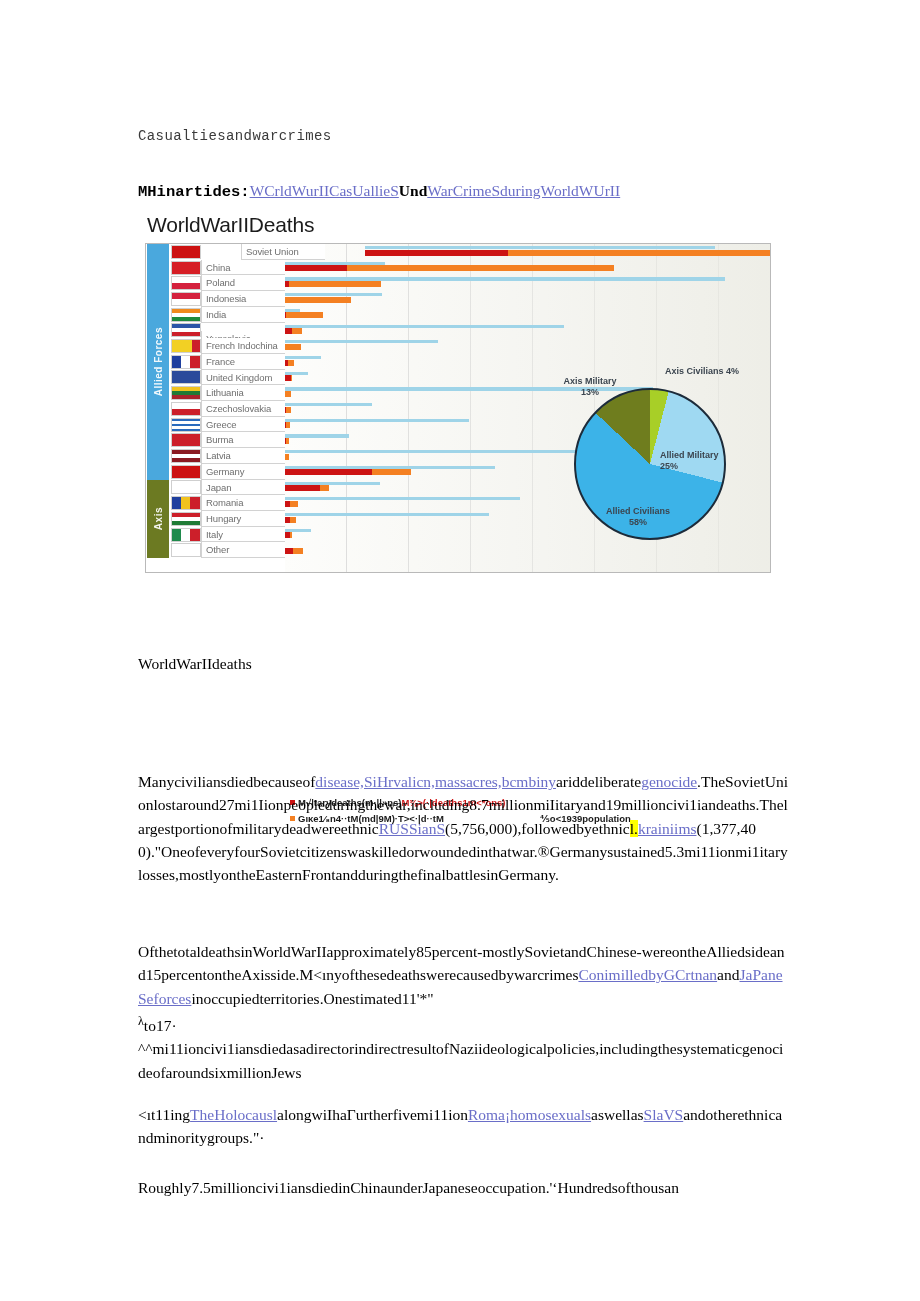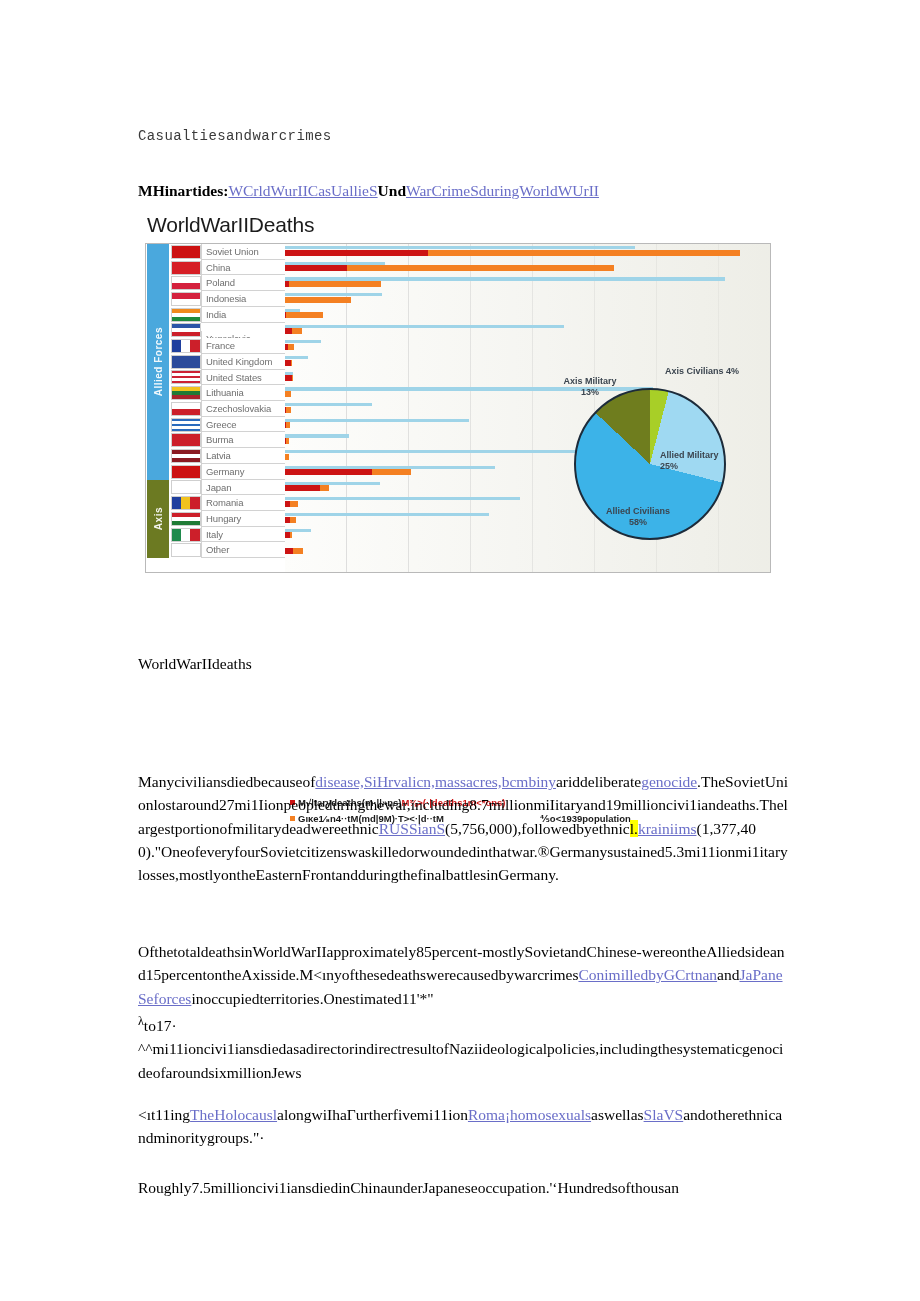--- a/index.html
+++ b/index.html
@@ -35,21 +35,21 @@
   }
 
   
   .mainarticles {
     position: absolute;
     left: 138px;
     top: 182px;
     font-size: 15.5px;
     white-space: nowrap;
   }
-  .mainarticles .lead { font-weight: bold; }
+  .mainarticles .lead { font-weight: bold; font-family: Liberation Mono, monospace; }
   .wlink {
     color: #6a6ec8;
     text-decoration: underline;
   }
   .bold-conn { font-weight: bold; }
 
   
   .figure {
     position: absolute;
     left: 145px;
@@ -281,21 +281,21 @@
       <div class="plot-shade"></div>
 
       <div class="band band-allied" id="band-allied" style="top: 0px; height: 235.714px;">
         <span>Allied Forces</span>
       </div>
       <div class="band band-axis" id="band-axis" style="top: 235.714px; height: 78.5714px;">
         <span>Axis</span>
       </div>
 
       <div class="rows" id="chart-rows">
-          <div class="row" style="height: 15.7143px;">
+          <div class="row" style="height: 15.7143px; gap: 40px;">
             <div class="flag" style="background: linear-gradient(rgb(204, 17, 17), rgb(204, 17, 17));"></div>
             <div class="lbl" style="height: 15.7143px; line-height: 15.7143px;">Soviet Union</div>
             <div class="bars" style="height: 15.7143px;">
               <div class="bar bar-pop" style="width: 350.111px;"></div>
               <div class="bar bar-civ" style="left: 142.929px; width: 312.143px;"></div>
               <div class="bar bar-mil" style="width: 142.929px;"></div>
             </div>
           </div>
           <div class="row" style="height: 15.7143px;">
             <div class="flag" style="background: linear-gradient(rgb(214, 31, 38), rgb(214, 31, 38));"></div>
@@ -336,44 +336,44 @@
           <div class="row" style="height: 15.7143px;">
             <div class="flag" style="background: linear-gradient(rgb(43, 85, 168) 0px, rgb(43, 85, 168) 33%, rgb(255, 255, 255) 33%, rgb(255, 255, 255) 66%, rgb(204, 31, 42) 66%, rgb(204, 31, 42) 100%);"></div>
             <div class="lbl" style="height: 15.7143px; line-height: 15.7143px; margin-top: 16px;">Yugoslavia</div>
             <div class="bars" style="height: 15.7143px;">
               <div class="bar bar-pop" style="width: 278.556px;"></div>
               <div class="bar bar-civ" style="left: 7.39286px; width: 9.52857px;"></div>
               <div class="bar bar-mil" style="width: 7.39286px;"></div>
             </div>
           </div>
           <div class="row" style="height: 15.7143px;">
+            <div class="flag" style="background: linear-gradient(90deg, rgb(242, 208, 36) 0px, rgb(242, 208, 36) 70%, rgb(204, 31, 42) 70%, rgb(204, 31, 42) 100%);"></div>
+            <div class="lbl" style="height: 15.7143px; line-height: 15.7143px;">French Indochina</div>
+            <div class="bars" style="height: 15.7143px;">
+              <div class="bar bar-pop" style="width: 153.333px;"></div>
+              <div class="bar bar-civ" style="left: 0px; width: 16.4286px;"></div>
+              <div class="bar bar-mil" style="width: 0px;"></div>
+            </div>
+          </div>
+          <div class="row" style="height: 15.7143px;">
             <div class="flag" style="background: linear-gradient(90deg, rgb(31, 63, 158) 0px, rgb(31, 63, 158) 33%, rgb(255, 255, 255) 33%, rgb(255, 255, 255) 66%, rgb(204, 31, 42) 66%, rgb(204, 31, 42) 100%);"></div>
             <div class="lbl" style="height: 15.7143px; line-height: 15.7143px;">France</div>
             <div class="bars" style="height: 15.7143px;">
               <div class="bar bar-pop" style="width: 35.7778px;"></div>
               <div class="bar bar-civ" style="left: 3.45px; width: 5.75px;"></div>
               <div class="bar bar-mil" style="width: 3.45px;"></div>
             </div>
           </div>
           <div class="row" style="height: 15.7143px;">
             <div class="flag" style="background: linear-gradient(rgb(43, 74, 155), rgb(43, 74, 155));"></div>
             <div class="lbl" style="height: 15.7143px; line-height: 15.7143px;">United Kingdom</div>
             <div class="bars" style="height: 15.7143px;">
               <div class="bar bar-pop" style="width: 23px;"></div>
               <div class="bar bar-civ" style="left: 6.24286px; width: 1.15px;"></div>
               <div class="bar bar-mil" style="width: 6.24286px;"></div>
-            </div>
-          </div>
-          <div class="row" style="height: 15.7143px;">
-            <div class="flag" style="background: linear-gradient(rgb(204, 34, 51) 0px, rgb(204, 34, 51) 20%, rgb(255, 255, 255) 20%, rgb(255, 255, 255) 40%, rgb(204, 34, 51) 40%, rgb(204, 34, 51) 60%, rgb(255, 255, 255) 60%, rgb(255, 255, 255) 80%, rgb(204, 34, 51) 80%, rgb(204, 34, 51) 100%);"></div>
-            <div class="lbl" style="height: 15.7143px; line-height: 15.7143px;">United States</div>
-            <div class="bars" style="height: 15.7143px;">
-              <div class="bar bar-pop" style="width: 7.66667px;"></div>
-              <div class="bar bar-civ" style="left: 6.9px; width: 0.164286px;"></div>
-              <div class="bar bar-mil" style="width: 6.9px;"></div>
             </div>
           </div>
           <div class="row" style="height: 15.7143px;">
             <div class="flag" style="background: linear-gradient(rgb(242, 194, 30) 0px, rgb(242, 194, 30) 33%, rgb(31, 122, 53) 33%, rgb(31, 122, 53) 66%, rgb(168, 36, 44) 66%, rgb(168, 36, 44) 100%);"></div>
             <div class="lbl" style="height: 15.7143px; line-height: 15.7143px;">Lithuania</div>
             <div class="bars" style="height: 15.7143px;">
               <div class="bar bar-pop" style="width: 368px;"></div>
               <div class="bar bar-civ" style="left: 0px; width: 6.07857px;"></div>
               <div class="bar bar-mil" style="width: 0px;"></div>
             </div>

